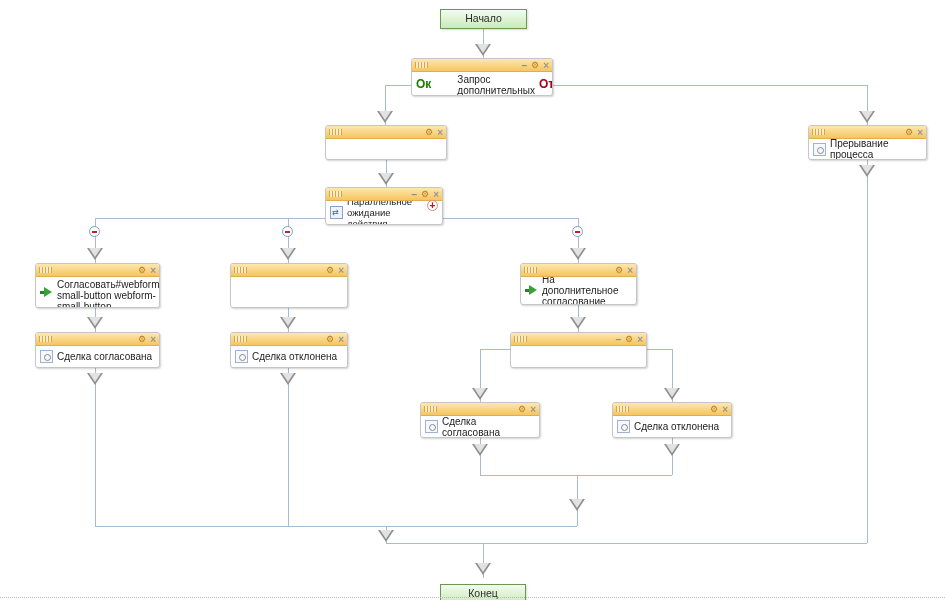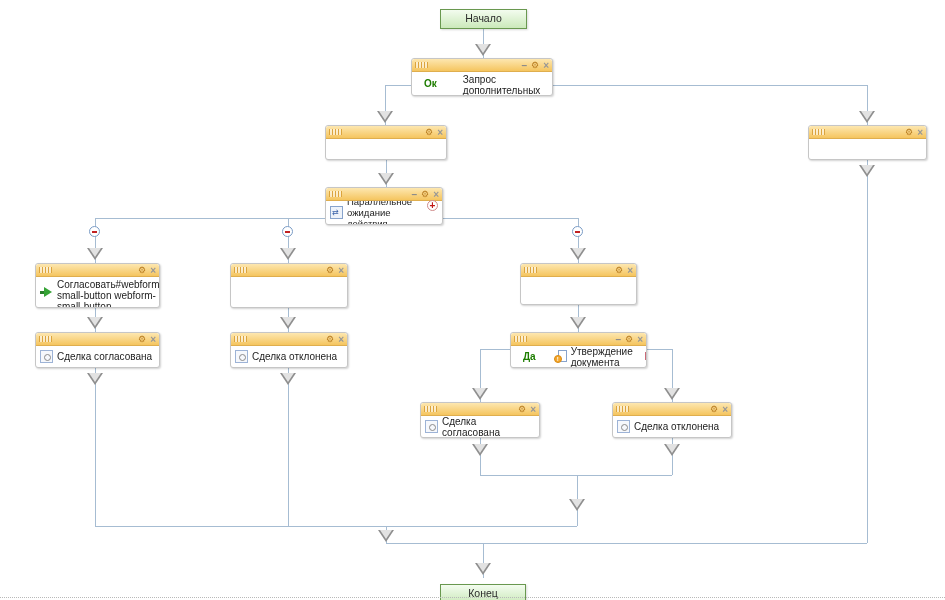--- a/index.html
+++ b/index.html
@@ -29,21 +29,21 @@
   .grip{position:absolute;left:3px;top:3px;width:13px;height:6px;cursor:move;
     background:repeating-linear-gradient(90deg,#dca43d 0,#dca43d 1px,rgba(255,255,255,.55) 1px,rgba(255,255,255,.55) 3px);}
   .hbtns{position:absolute;right:3px;top:0;height:12px;display:flex;gap:4px;align-items:center;}
   .hbtn{font-size:10px;line-height:11px;font-weight:bold;color:#8a8a8a;cursor:pointer;}
   .hbtn.gear{color:#b87c20;font-size:9px;font-weight:normal;}
   .hbtn.x{color:#979797;}
   .body{display:flex;align-items:center;gap:4px;padding:1px 4px;height:calc(100% - 13px);
     box-sizing:border-box;overflow:hidden;}
   .title{color:#222;line-height:11px;font-size:10px;}
   .clip3 .title{align-self:flex-start;padding-top:1px;}
-  .port{font-weight:bold;font-size:10px;flex:none;margin-left:8px;}
+  .port{font-weight:bold;font-size:12px;flex:none;}
   .port.ok{color:#1e7d00;} .port.no{color:#a50017;}
   .t-left{flex:1;text-align:left;padding-left:22px;}
 
   
   .branch-minus{position:absolute;width:11px;height:11px;box-sizing:border-box;border:1px solid #7a9cc6;
     border-radius:50%;background:#fff;cursor:pointer;}
   .branch-minus::after{content:"";position:absolute;left:2px;top:3.5px;width:5px;height:2px;background:#c22222;}
   .add-btn{position:absolute;right:4px;top:50%;margin-top:-6px;width:11px;height:11px;box-sizing:border-box;
     border:1px solid #cf8a8a;border-radius:50%;background:#fff;color:#c11616;font-size:10px;
     line-height:9px;text-align:center;font-weight:bold;cursor:pointer;}
@@ -156,20 +156,24 @@
   </div>
 
   <div class="node" style="left:808px;top:125px;width:119px;height:35px">
     <div class="hdr">
       <span class="grip"></span>
       <span class="hbtns">
         <span class="hbtn gear">⚙</span>
         <span class="hbtn x">×</span>
       </span>
     </div>
+    <div class="body">
+      <span class="ic ic-status"></span>
+      <span class="title">Прерывание процесса</span>
+    </div>
   </div>
 
   <div class="node" style="left:325px;top:187px;width:118px;height:38px">
     <div class="hdr">
       <span class="grip"></span>
       <span class="hbtns">
         <span class="hbtn">–</span>
         <span class="hbtn gear">⚙</span>
         <span class="hbtn x">×</span>
       </span>
@@ -206,20 +210,24 @@
   </div>
 
   <div class="node" style="left:520px;top:263px;width:117px;height:42px">
     <div class="hdr">
       <span class="grip"></span>
       <span class="hbtns">
         <span class="hbtn gear">⚙</span>
         <span class="hbtn x">×</span>
       </span>
     </div>
+    <div class="body">
+      <span class="ic ic-webform"></span>
+      <span class="title">На дополнительное согласование</span>
+    </div>
   </div>
 
   <div class="node" style="left:35px;top:332px;width:125px;height:36px">
     <div class="hdr">
       <span class="grip"></span>
       <span class="hbtns">
         <span class="hbtn gear">⚙</span>
         <span class="hbtn x">×</span>
       </span>
     </div>
@@ -244,29 +252,20 @@
   </div>
 
   <div class="node" style="left:510px;top:332px;width:137px;height:36px">
     <div class="hdr">
       <span class="grip"></span>
       <span class="hbtns">
         <span class="hbtn">–</span>
         <span class="hbtn gear">⚙</span>
         <span class="hbtn x">×</span>
       </span>
-    </div>
-    <div class="body">
-      <span class="port ok">Да</span>
-      <span class="ic ic-doc" style="margin-left:14px">
-        <span class="doc"></span>
-          <span class="warn">!</span>
-      </span>
-      <span class="title" style="flex:1">Утверждение документа</span>
-      <span class="port no">Нет</span>
     </div>
   </div>
 
   <div class="node" style="left:420px;top:402px;width:120px;height:36px">
     <div class="hdr">
       <span class="grip"></span>
       <span class="hbtns">
         <span class="hbtn gear">⚙</span>
         <span class="hbtn x">×</span>
       </span>

